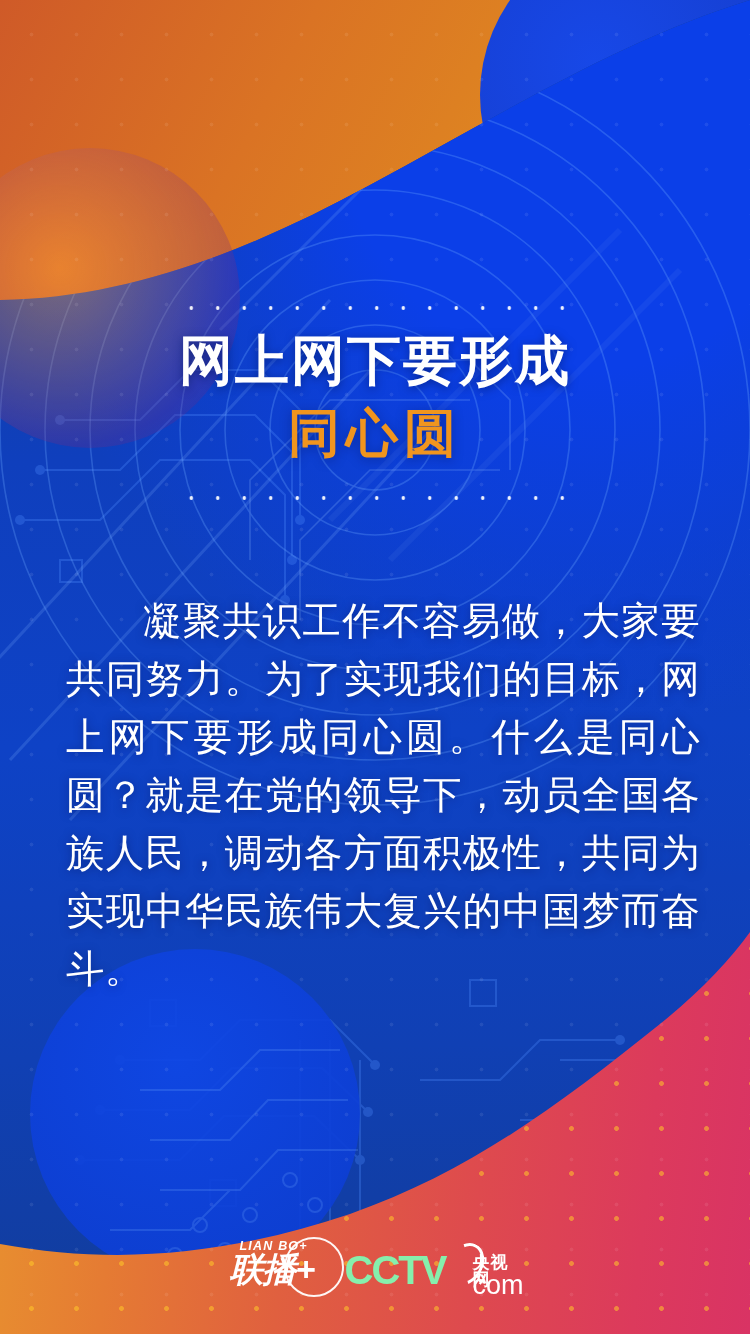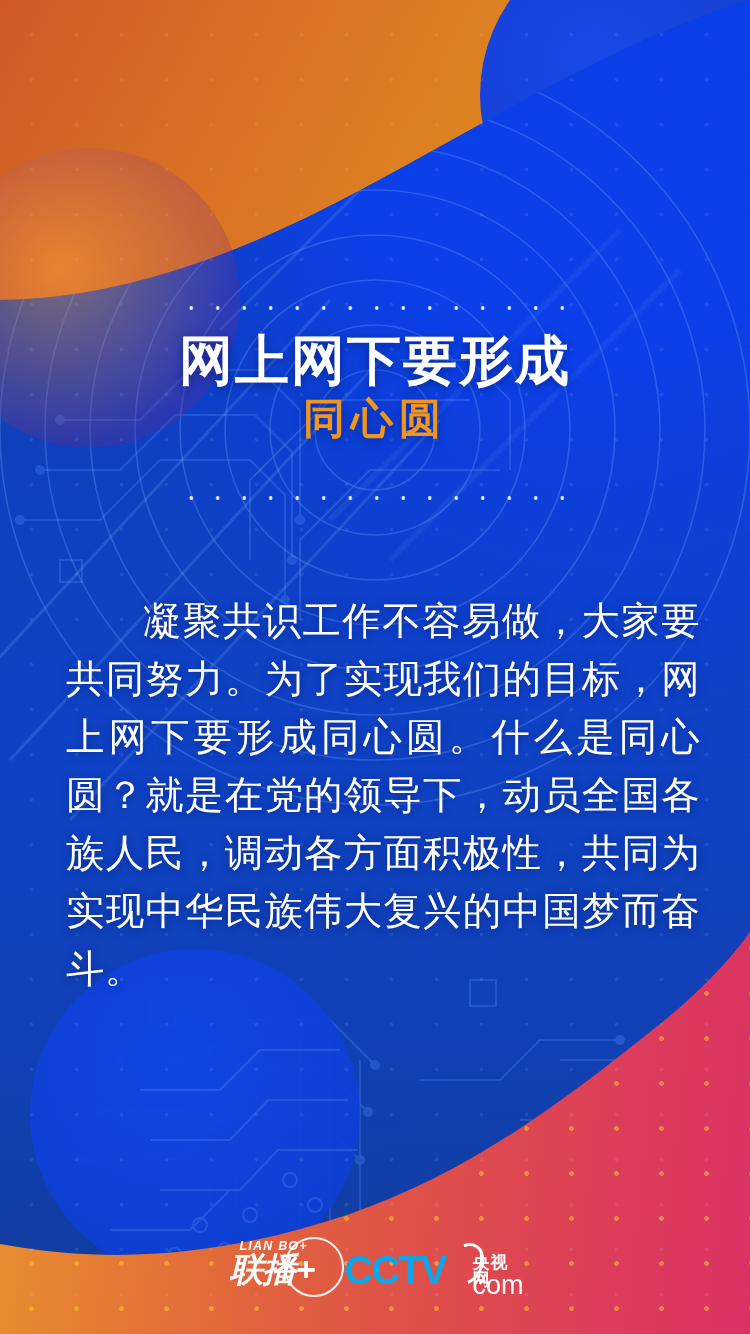--- a/index.html
+++ b/index.html
@@ -93,22 +93,22 @@
   .headline{
     position:absolute;left:0;right:0;top:332px;text-align:center;
     font-family:"Liberation Sans","DejaVu Sans",sans-serif;
   }
   .headline .l1{
     display:block;color:#ffffff;font-size:54px;font-weight:bold;
     letter-spacing:2px;line-height:1.06;
     text-shadow:0 2px 10px rgba(0,20,90,.55);
   }
   .headline .l2{
-    display:block;color:#f0951e;font-size:42px;font-weight:bold;
-    letter-spacing:6px;line-height:1.12;margin-top:6px;
+    display:block;color:#f0951e;font-size:52px;font-weight:bold;
+    letter-spacing:6px;line-height:1.12;margin-top:15px;
     text-shadow:0 2px 12px rgba(0,20,90,.45);
   }
 
   .body-copy{
     position:absolute;left:66px;right:50px;top:592px;
     color:#ffffff;font-size:38.5px;line-height:58px;
     letter-spacing:0.3px;text-align:justify;text-justify:inter-character;
     text-shadow:0 1px 8px rgba(0,20,90,.5);
   }
   .body-copy p{margin:0;text-indent:2em;}
@@ -132,21 +132,21 @@
     position:absolute;left:2px;top:14px;
     color:#fff;font-size:34px;font-weight:bold;font-style:italic;letter-spacing:-1px;
     line-height:1;white-space:nowrap;
     font-family:"Liberation Sans","DejaVu Sans",sans-serif;
   }
   .divider{width:1px;height:0;}
 
   .logo-cctv{position:relative;width:178px;height:58px;}
   .logo-cctv .cctv-text{
     position:absolute;left:0;top:10px;
-    color:#0ea5e9;font-size:40px;font-weight:bold;letter-spacing:-2px;line-height:1;
+    color:#86efac;font-size:40px;font-weight:bold;letter-spacing:-2px;line-height:1;
     font-family:"Liberation Sans","DejaVu Sans",sans-serif;
   }
   .logo-cctv .arc{
     position:absolute;left:104px;top:2px;width:34px;height:44px;
     border:3px solid #fff;border-radius:50%;
     border-left-color:transparent;border-bottom-color:transparent;
     transform:rotate(28deg);
   }
   .logo-cctv .cn{
     position:absolute;left:128px;top:14px;color:#fff;

